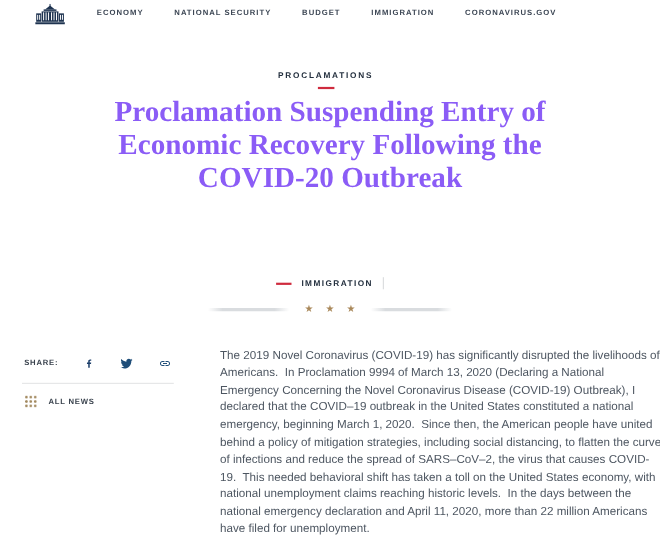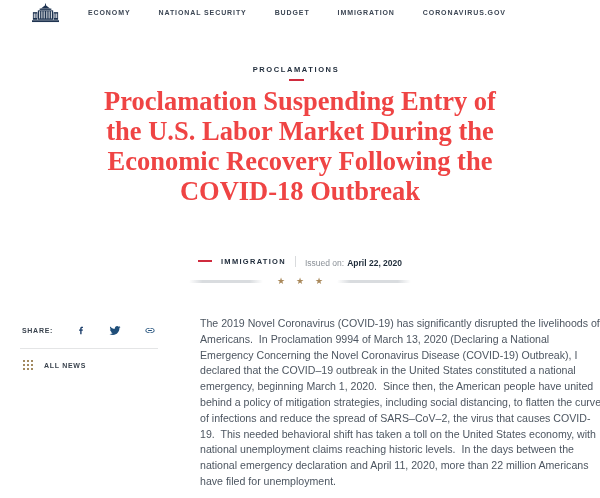--- a/index.html
+++ b/index.html
@@ -15,21 +15,21 @@
 
   
   .category-wrap { position:absolute; top:58px; left:0; width:592px; text-align:center; }
   .category { display:inline-block; font-size:7.5px; font-weight:bold; letter-spacing:1.6px;
               color:#222e3d; cursor:pointer; }
   .category-underline { width:15px; height:2px; background:#cf2b3e; margin:3px auto 0; }
 
   
   .title { position:absolute; top:86px; left:50px; width:500px; text-align:center;
            font-family:"Liberation Serif", serif; font-weight:700;
-           font-size:26.5px; line-height:30px; color:#ef4444; }
+           font-size:26.5px; line-height:30px; color:#8b5cf6; }
 
   
   .meta { position:absolute; top:252px; left:0; width:600px; display:flex;
           justify-content:center; align-items:center; gap:9px; }
   .meta-dash { width:14px; height:2px; background:#cf2b3e; }
   .meta-tag { font-size:7.5px; font-weight:bold; letter-spacing:1.3px; color:#222e3d;
               text-decoration:none; cursor:pointer; }
   .meta-sep { width:1px; height:11px; background:#d9dbdd; }
   .meta-issued-label { font-size:8.5px; color:#8a9097; }
   .meta-issued-date { font-size:8.5px; font-weight:bold; color:#1f2c3a; margin-left:3px; }
@@ -93,32 +93,28 @@
   </nav>
 </div>
 
 <div class="category-wrap">
   <span class="category">PROCLAMATIONS</span>
   <div class="category-underline"></div>
 </div>
 
 <h1 class="title">
   <div>Proclamation Suspending Entry of</div>
-  <div>the U.S. Labor Market During the</div>
   <div>Economic Recovery Following the</div>
-  <div>COVID-18 Outbreak</div>
+  <div>COVID-20 Outbreak</div>
 </h1>
 
 <div class="meta">
   <span class="meta-dash"></span>
   <a class="meta-tag">IMMIGRATION</a>
   <span class="meta-sep"></span>
-  <span>
-    <span class="meta-issued-label">Issued on:</span><span class="meta-issued-date">April 22, 2020</span>
-  </span>
 </div>
 
 <div class="stars-row">
   <span class="star-line"></span>
   <span class="stars-mid">
     <span class="star">★</span>
     <span class="star">★</span>
     <span class="star">★</span>
   </span>
   <span class="star-line"></span>

